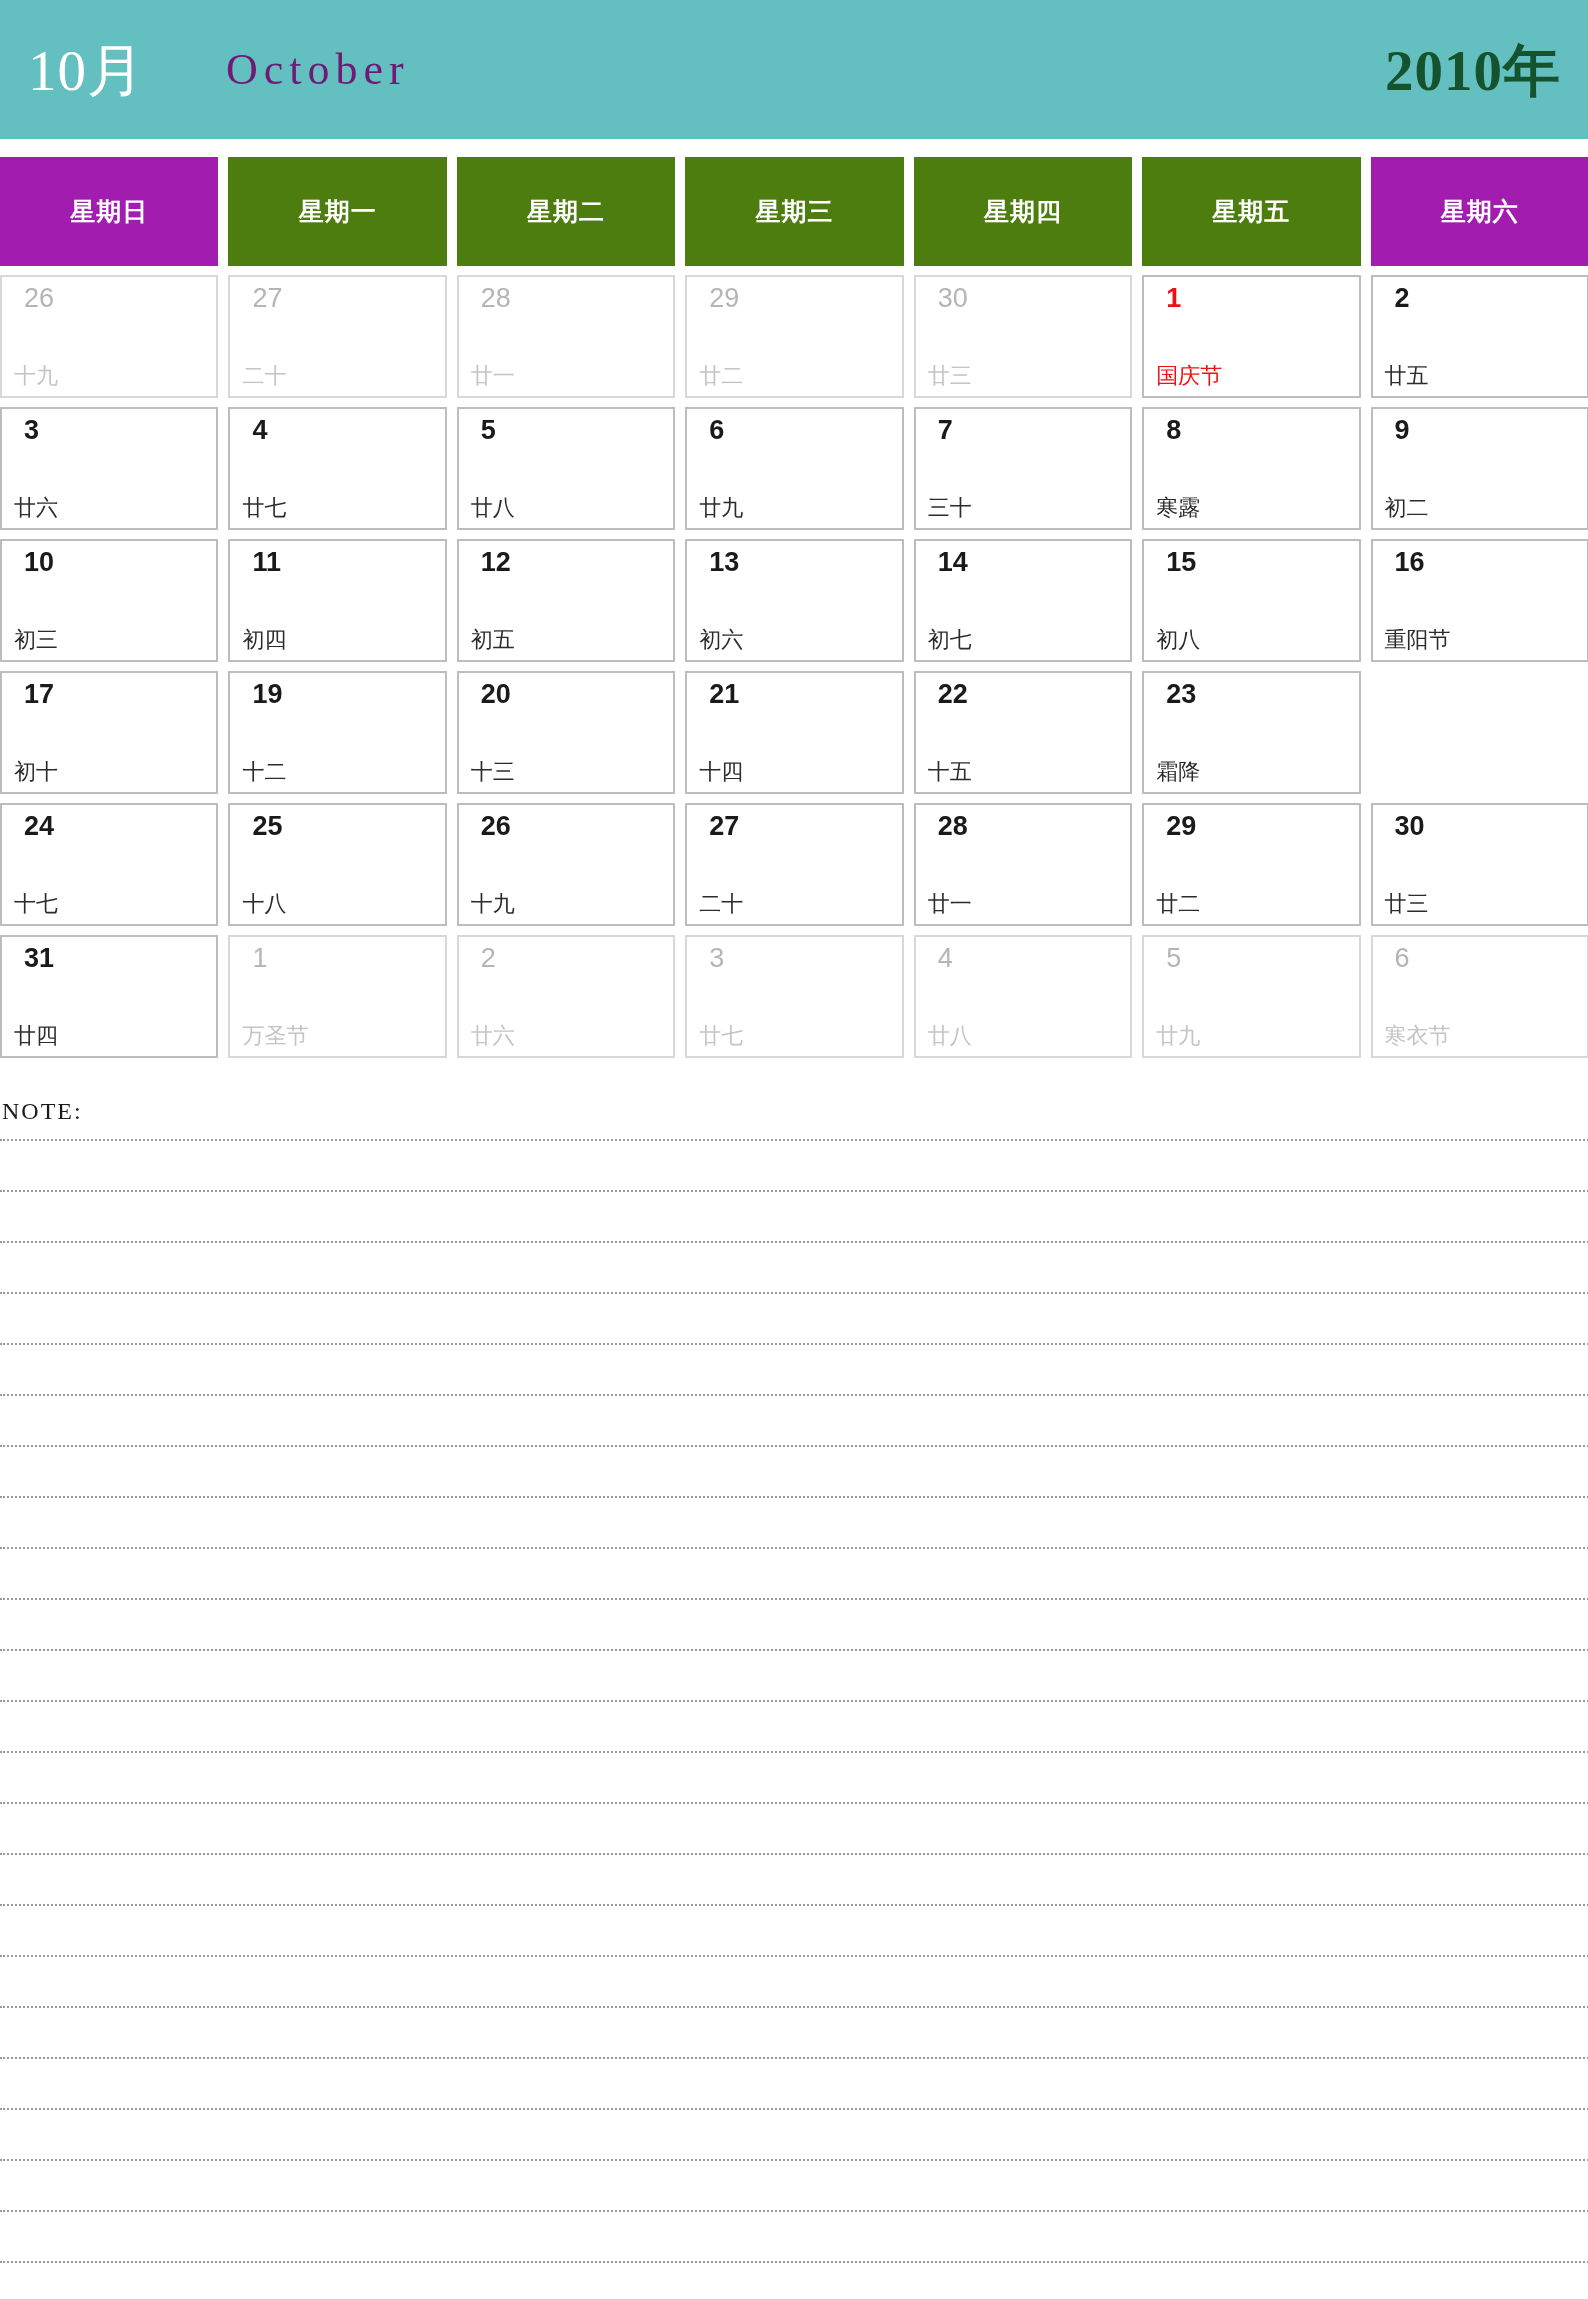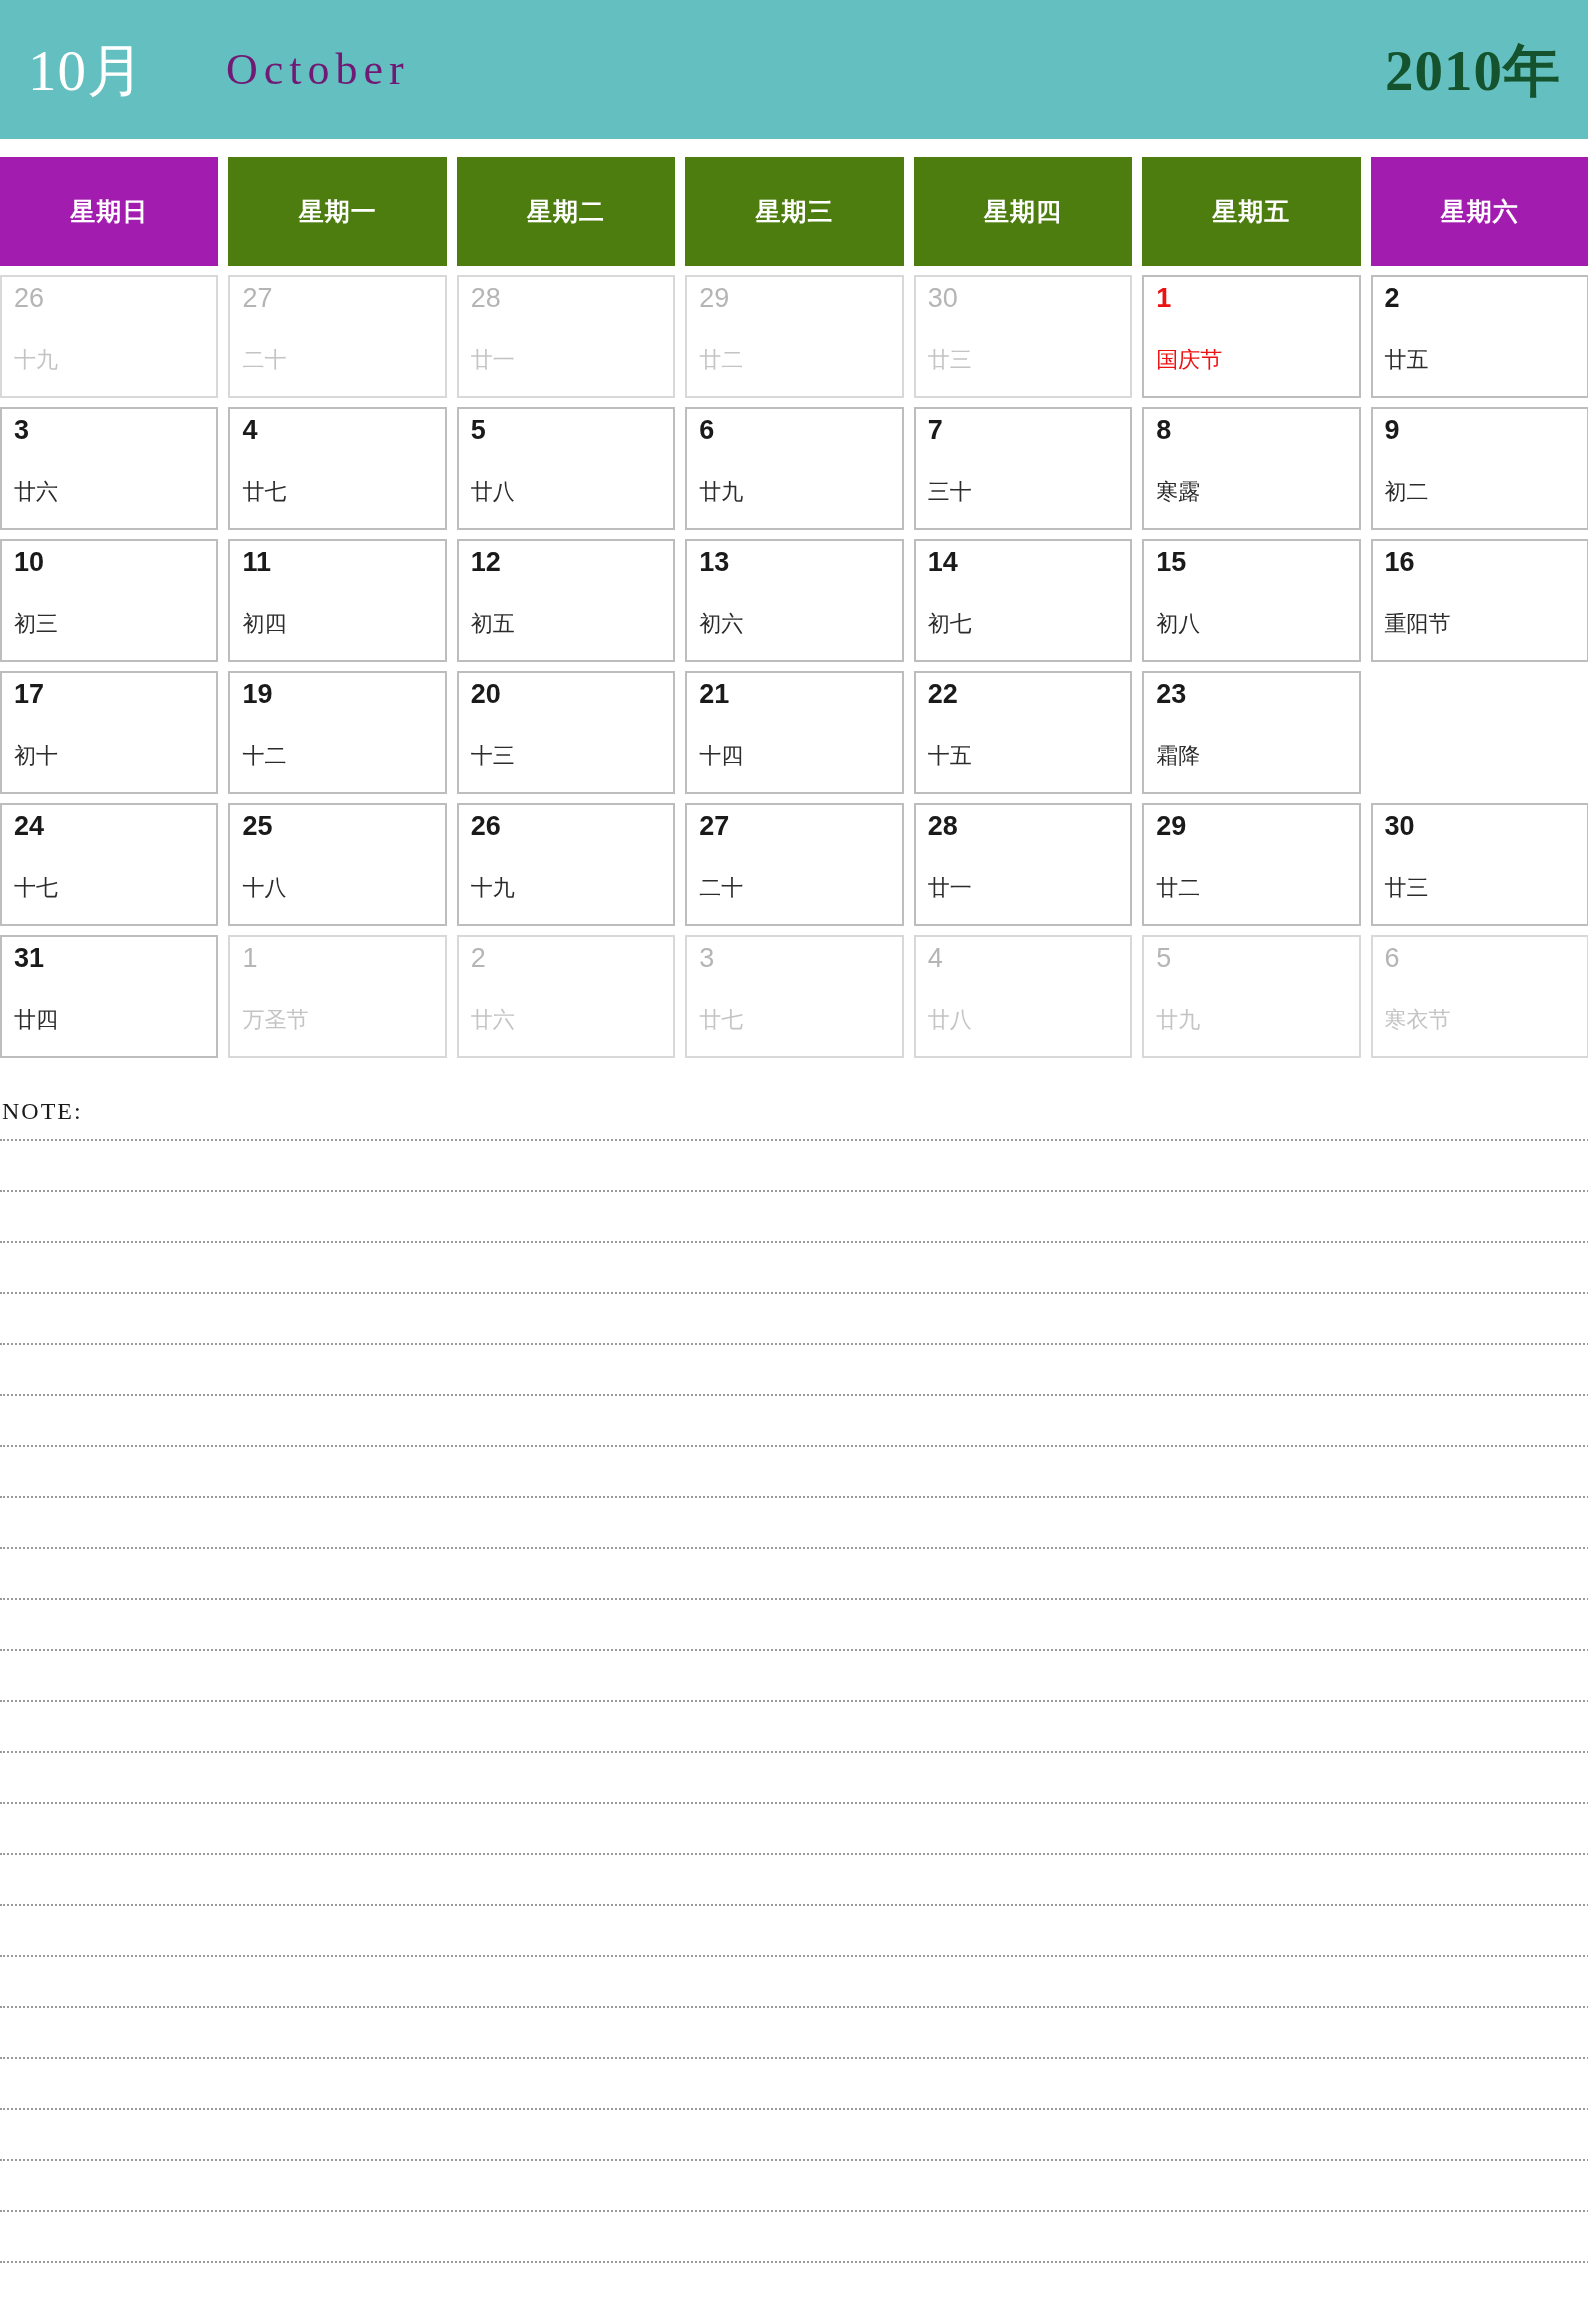--- a/index.html
+++ b/index.html
@@ -84,33 +84,33 @@
   }
   .weekday.weekend { background: #a21caf; }
 
   
   .week-row { margin-top: 9px; }
   .day-cell {
     height: 123px;
     border: 2px solid #bdbdbd;
     background: #ffffff;
     position: relative;
-    padding: 8px 12px;
+    padding: 8px 22px;
   }
   .day-num {
     font-size: 27px;
     font-weight: bold;
     color: #1a1a1a;
     line-height: 1;
     font-family: "Liberation Sans", sans-serif;
   }
   .day-lunar {
     position: absolute;
     left: 12px;
-    bottom: 25px;
+    bottom: 9px;
     font-size: 22px;
     color: #2b2b2b;
     line-height: 1;
     font-family: "Liberation Serif", serif;
   }
   
   .day-cell.muted { border-color: #d8d8d8; }
   .day-cell.muted .day-num { color: #b5b5b5; font-weight: normal; }
   .day-cell.muted .day-lunar { color: #c4c4c4; }
   

